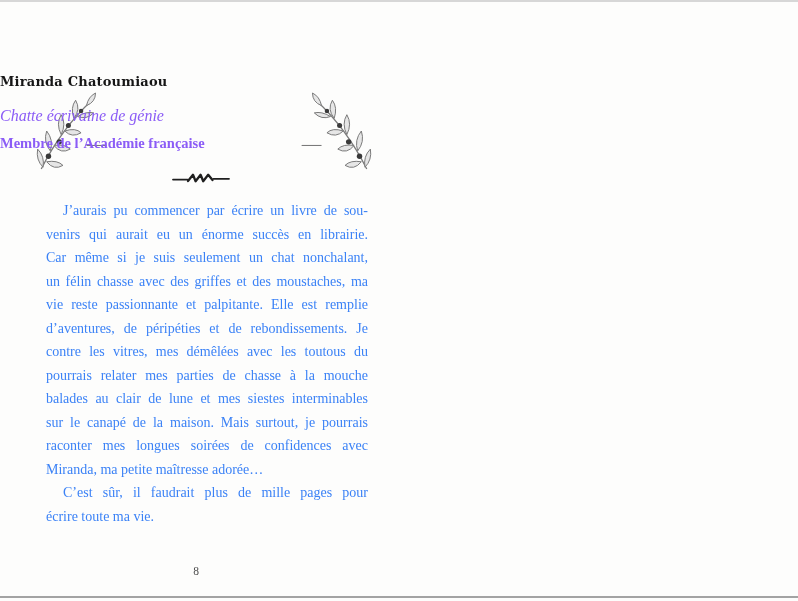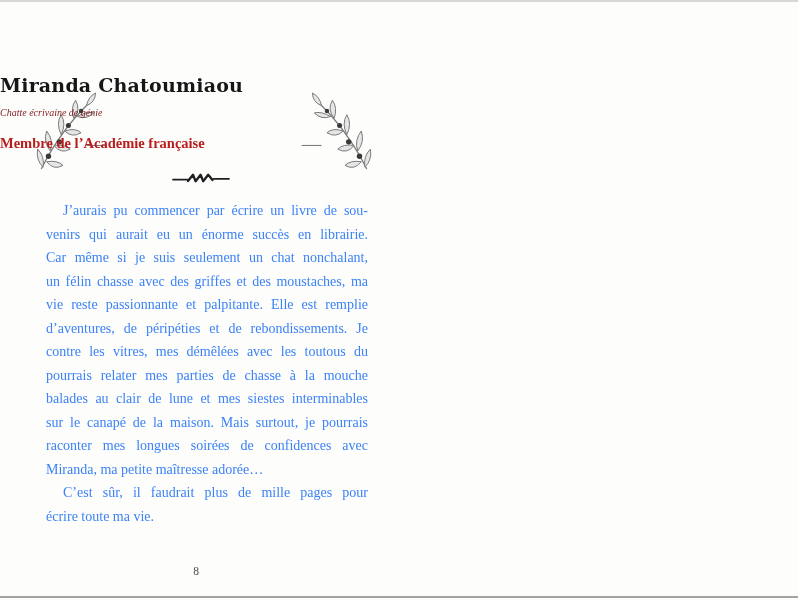--- a/index.html
+++ b/index.html
@@ -11,30 +11,30 @@
   }
   .rule{position:absolute;left:0;right:0;}
   .rule-top{top:0;height:2px;background:#d7d7d7;}
   .rule-bottom{top:596px;height:2px;background:#a3a3a3;}
 
   .page{position:absolute;top:0;height:596px;}
   .page-left{left:0;width:399px;}
   .page-right{left:399px;width:399px;}
   .book-title{
     position:absolute;left:0;top:74px;width:100%;
-    font-family:"DejaVu Serif",serif;font-weight:bold;font-size:19px;
+    font-family:"DejaVu Serif",serif;font-weight:bold;font-size:13px;
     letter-spacing:.2px;color:#161616;
   }
   .book-subtitle{
     position:absolute;left:0;top:107px;width:100%;
-    font-style:italic;font-size:10px;color:#7f1d1d;
+    font-style:italic;font-size:16px;color:#8b5cf6;
   }
   .book-affiliation{
     position:absolute;left:0;top:135px;width:100%;
-    font-weight:bold;font-size:14.5px;color:#b91c1c;
+    font-weight:bold;font-size:14.5px;color:#8b5cf6;
   }
   .ornament{position:absolute;width:76px;height:84px;top:89px;}
   .ornament-left{left:34px;}
   .ornament-right{left:298px;transform:scaleX(-1);}
   .divider{position:absolute;left:172px;top:172px;width:58px;height:14px;}
 
   
   .bodycol{position:absolute;font-size:14px;line-height:23.5px;color:#3b82f6;}
   .bodycol-left{left:46px;top:199px;width:322px;}
   .para{margin:0;}

